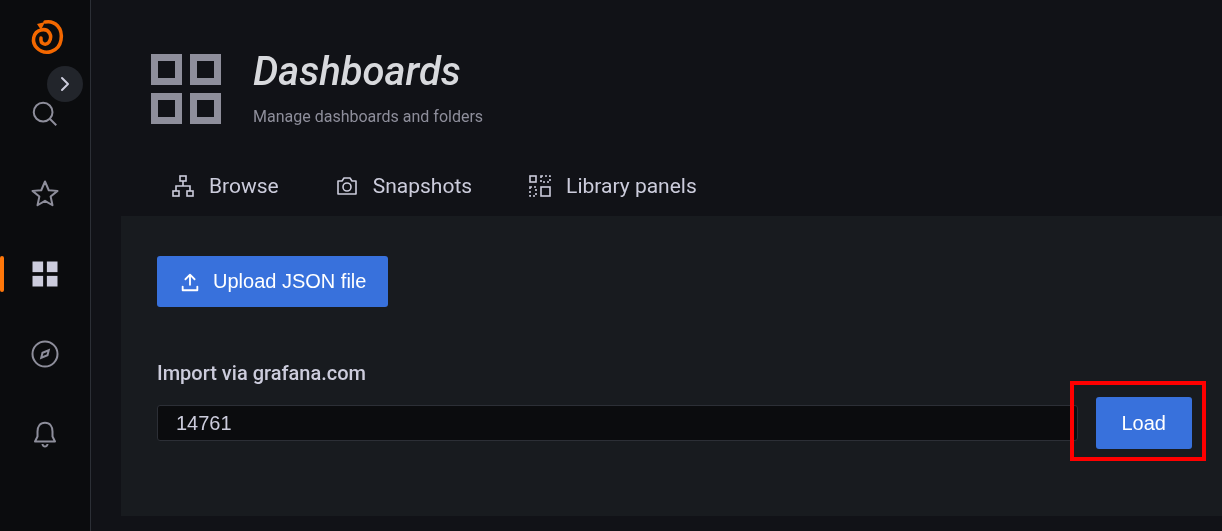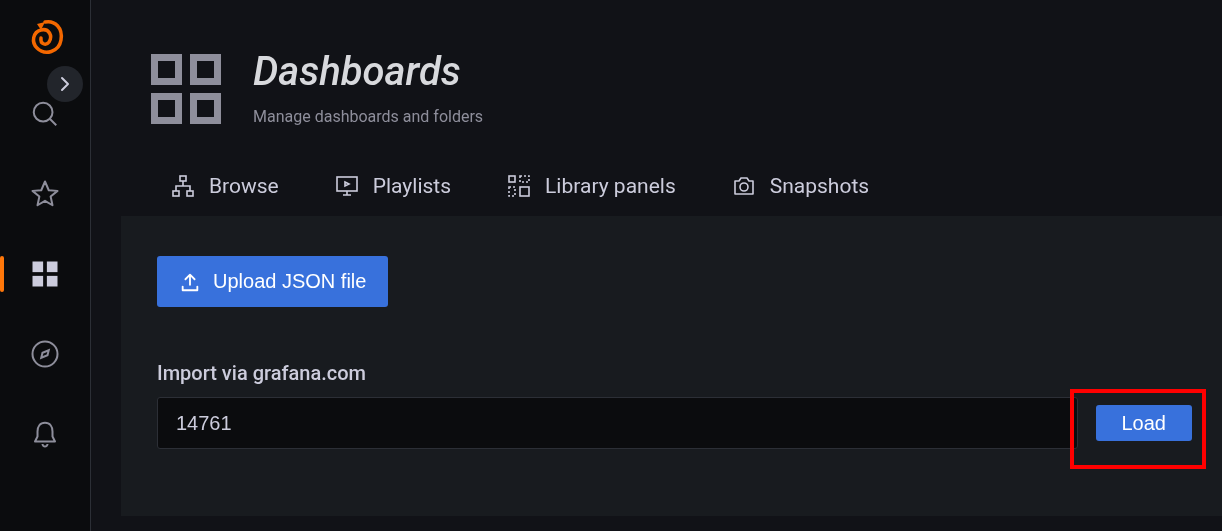--- a/index.html
+++ b/index.html
@@ -176,41 +176,41 @@
       position: relative;
     }
     .import-input {
       flex: 1;
       background: #0b0c0e;
       border: 1px solid #2c2f36;
       color: #ccccdc;
       font-size: 20px;
       padding: 14px 18px;
       border-radius: 3px;
-      height: 52px;
+      height: 36px;
     }
     .load-wrap {
       position: relative;
     }
     .load-highlight {
       position: absolute;
       border: 4px solid #ff0000;
       top: -16px;
       right: -14px;
       width: 136px;
       height: 80px;
       pointer-events: none;
     }
     .load-btn {
       background: #3871dc;
       color: #fff;
       font-size: 20px;
       font-weight: 500;
       padding: 0 26px;
-      height: 36px;
+      height: 52px;
       border: none;
       border-radius: 3px;
       cursor: pointer;
     }
   </style>
 </head>
 <body>
 
 <div class="sidebar">
   <div class="logo-wrap">
@@ -278,40 +278,33 @@
       <svg viewBox="0 0 24 24">
           <rect x="9" y="2" width="6" height="5" fill="none" stroke="#ccccdc" stroke-width="1.6"></rect>
           <rect x="2" y="17" width="6" height="5" fill="none" stroke="#ccccdc" stroke-width="1.6"></rect>
           <rect x="16" y="17" width="6" height="5" fill="none" stroke="#ccccdc" stroke-width="1.6"></rect>
           <path d="M12 7 L12 12 M5 17 L5 12 L19 12 L19 17" fill="none" stroke="#ccccdc" stroke-width="1.6"></path>
         </svg>
       <span>Browse</span>
     </div>
     <div class="tab">
       <svg viewBox="0 0 24 24">
-          <rect x="2" y="3" width="20" height="14" fill="none" stroke="#ccccdc" stroke-width="1.6"></rect>
-          <path d="M12 17 L12 21 M8 21 L16 21 M10 8 L14 10 L10 12 Z" fill="none" stroke="#ccccdc" stroke-width="1.6"></path>
-        </svg>
-      <span>Playlists</span>
+          <path d="M3 7 L7 7 L9 4 L15 4 L17 7 L21 7 L21 20 L3 20 Z" fill="none" stroke="#ccccdc" stroke-width="1.6" stroke-linejoin="round"></path>
+          <circle cx="12" cy="13" r="4" fill="none" stroke="#ccccdc" stroke-width="1.6"></circle>
+        </svg>
+      <span>Snapshots</span>
     </div>
     <div class="tab">
       <svg viewBox="0 0 24 24">
           <rect x="2" y="2" width="6" height="6" fill="none" stroke="#ccccdc" stroke-width="1.6"></rect>
           <rect x="13" y="2" width="9" height="6" stroke-dasharray="2 2" fill="none" stroke="#ccccdc" stroke-width="1.6"></rect>
           <rect x="2" y="13" width="6" height="9" stroke-dasharray="2 2" fill="none" stroke="#ccccdc" stroke-width="1.6"></rect>
           <rect x="13" y="13" width="9" height="9" fill="none" stroke="#ccccdc" stroke-width="1.6"></rect>
         </svg>
       <span>Library panels</span>
-    </div>
-    <div class="tab">
-      <svg viewBox="0 0 24 24">
-          <path d="M3 7 L7 7 L9 4 L15 4 L17 7 L21 7 L21 20 L3 20 Z" fill="none" stroke="#ccccdc" stroke-width="1.6" stroke-linejoin="round"></path>
-          <circle cx="12" cy="13" r="4" fill="none" stroke="#ccccdc" stroke-width="1.6"></circle>
-        </svg>
-      <span>Snapshots</span>
     </div>
   </div>
 
   <div class="content">
     <button class="upload-btn">
       <svg viewBox="0 0 24 24">
           <path d="M12 15 L12 4 M7 9 L12 4 L17 9 M4 17 L4 21 L20 21 L20 17" fill="none" stroke="#fff" stroke-width="2" stroke-linecap="round" stroke-linejoin="round"></path>
         </svg>
       <span>Upload JSON file</span>
     </button>

